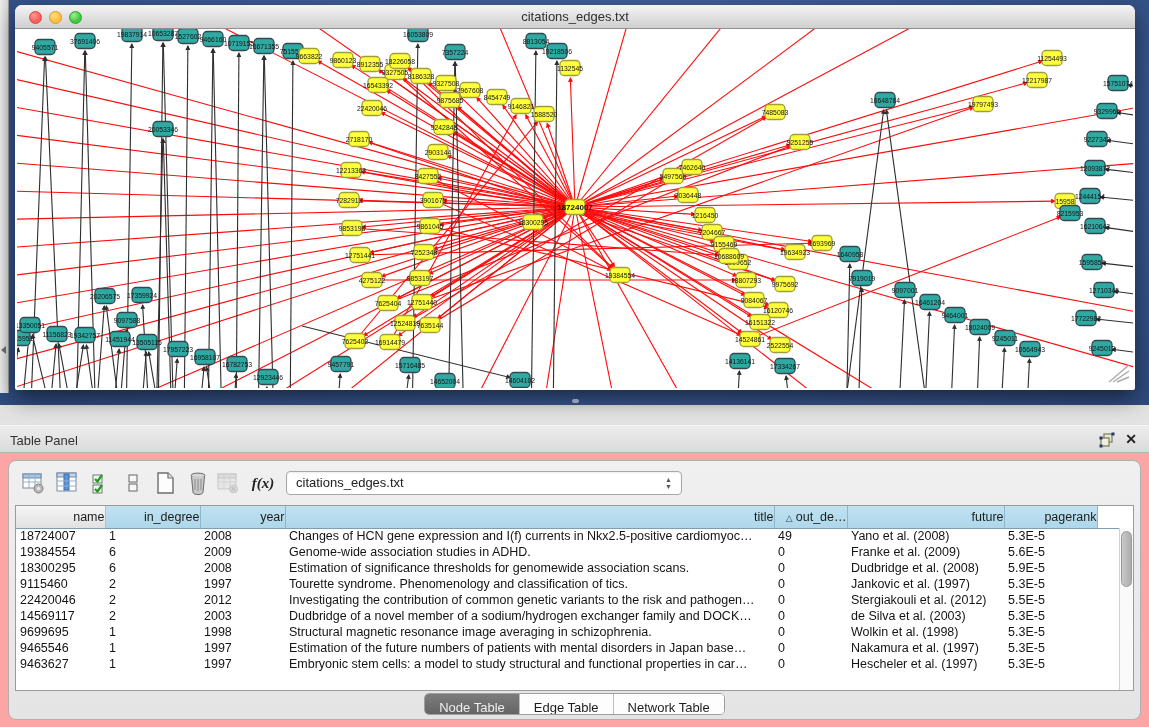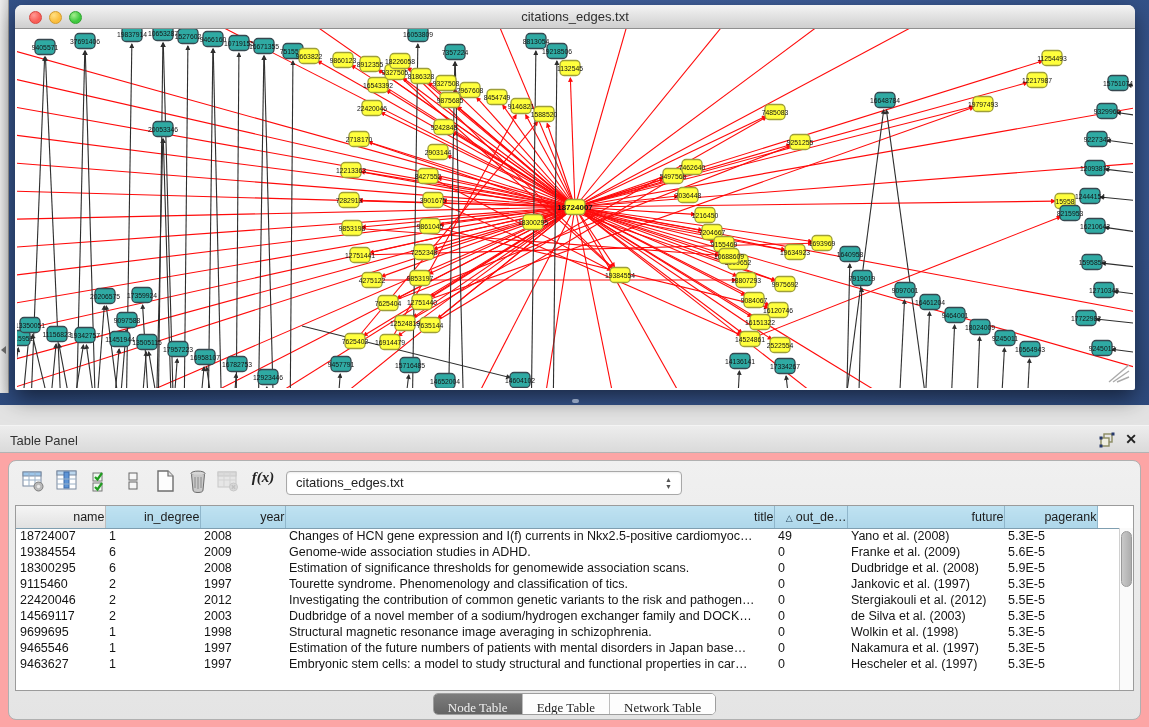--- a/index.html
+++ b/index.html
@@ -35,21 +35,21 @@
     background:linear-gradient(#ededed,#dadada); border-bottom:1px solid #b3b3b3; border-top:1px solid #f4f4f4; }
   #panel-title { position:absolute; left:10px; top:7px; font-size:13px; color:#333; }
   #float-btn { position:absolute; right:34px; top:6px; width:16px; height:16px; cursor:pointer; }
   #close-btn { position:absolute; right:12px; top:5px; font-size:14px; font-weight:bold; color:#222; cursor:pointer; }
 
   #bezel { position:absolute; left:8px; right:8px; top:35px; bottom:27px;
     background:linear-gradient(#f0f0f0,#e4e4e4); border:1px solid #b0b0b0; border-radius:8px; }
 
   
   #toolbar { position:absolute; left:0; top:6px; width:100%; height:32px; }
-  .tb-btn { position:absolute; top:2px; width:28px; height:28px; display:flex; justify-content:center; cursor:pointer; }
+  .tb-btn { position:absolute; top:2px; width:28px; height:28px; display:flex; align-items:center; justify-content:center; cursor:pointer; }
   .tb-disabled { opacity:.45; cursor:default; }
   #fx-label { font-size:15px; font-style:italic; font-family:"Liberation Serif", serif; font-weight:bold; color:#222; }
   #network-select { position:absolute; left:277px; top:4px; width:396px; height:24px; background:#fff;
     border:1px solid #a8a8a8; border-radius:4px; font-size:13px; color:#222; line-height:22px;
     padding-left:9px; cursor:pointer; box-shadow:inset 0 1px 2px rgba(0,0,0,.08); }
   #select-steppers { position:absolute; right:9px; top:4px; font-size:7px; color:#555; line-height:7px; text-align:center; }
 
   
   #tablewrap { position:absolute; left:6px; right:6px; top:44px; bottom:28px; background:#fff; border:1px solid #9b9b9b; overflow:hidden; }
   table { border-collapse:collapse; table-layout:fixed; width:100%; }
@@ -59,21 +59,21 @@
   th.filler { background:#fff; border-right:none; border-bottom:1px solid #7f9eb0; }
   td { height:16px; font-size:12.5px; color:#141414; padding:0 4px; white-space:nowrap; overflow:hidden; }
   .sort-tri { font-size:9px; color:#2c4a60; margin-right:3px; }
   #vscroll { position:absolute; right:0; top:22px; bottom:0; width:14px; background:#fafafa; border-left:1px solid #d0d0d0; }
   #vthumb { position:absolute; left:1px; top:3px; width:11px; height:56px; border-radius:6px;
     background:linear-gradient(90deg,#c9c9c9,#adadad); border:1px solid #9a9a9a; }
 
   
   #tabs-row { position:absolute; left:0; bottom:4px; width:100%; height:22px; text-align:center; }
   #tabs { display:inline-flex; height:22px; border:1px solid #9e9e9e; border-radius:5px; overflow:hidden; background:#fff; }
-  .tab { font-size:13px; line-height:20px; padding:4px 14px; color:#1d1d1d; background:#fdfdfd; border-right:1px solid #bdbdbd; cursor:pointer;font-family:Liberation Serif, serif; }
+  .tab { font-size:13px; line-height:20px; padding:4px 14px; color:#1d1d1d; background:#fdfdfd; border-right:1px solid #bdbdbd; cursor:pointer; }
   .tab:last-child { border-right:none; }
   .tab.selected { background:linear-gradient(#7d7d7d,#646464); color:#efefef; }
 
   
   #statusbar { position:absolute; left:0; bottom:0; width:100%; height:27px; }
   #memory-label { position:absolute; right:36px; top:7px; font-size:12px; color:#333; }
   #memory-dot { position:absolute; right:14px; top:6px; width:14px; height:14px; border-radius:50%;
     background:radial-gradient(circle at 35% 30%, #b8ef66, #57bb2e 65%); border:1px solid #4e9a2a; }
 
   #split-grip { position:absolute; left:572px; top:399px; width:7px; height:4px; border-radius:2px; background:#b8c4d8; opacity:.7; }

